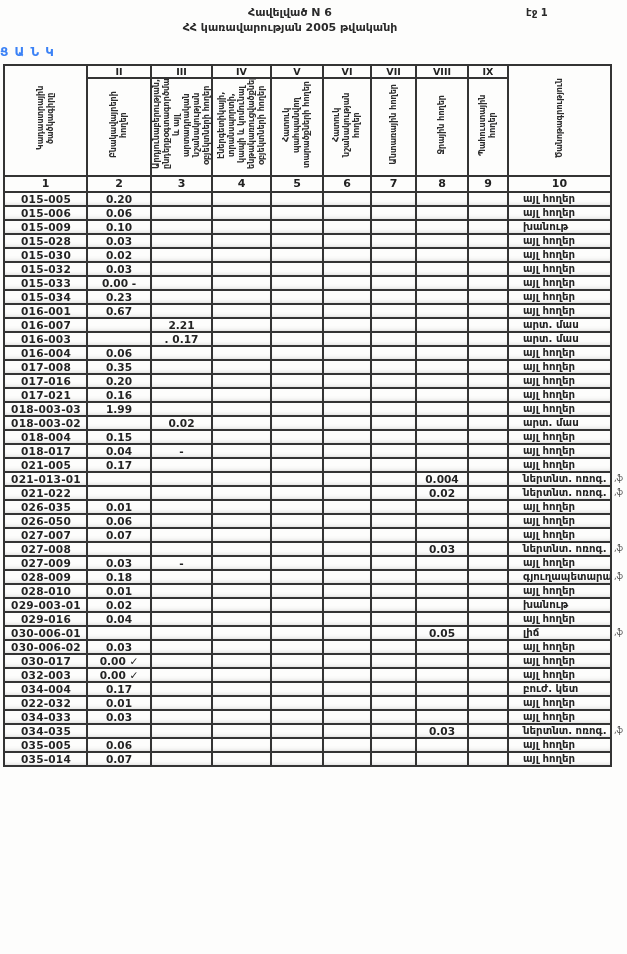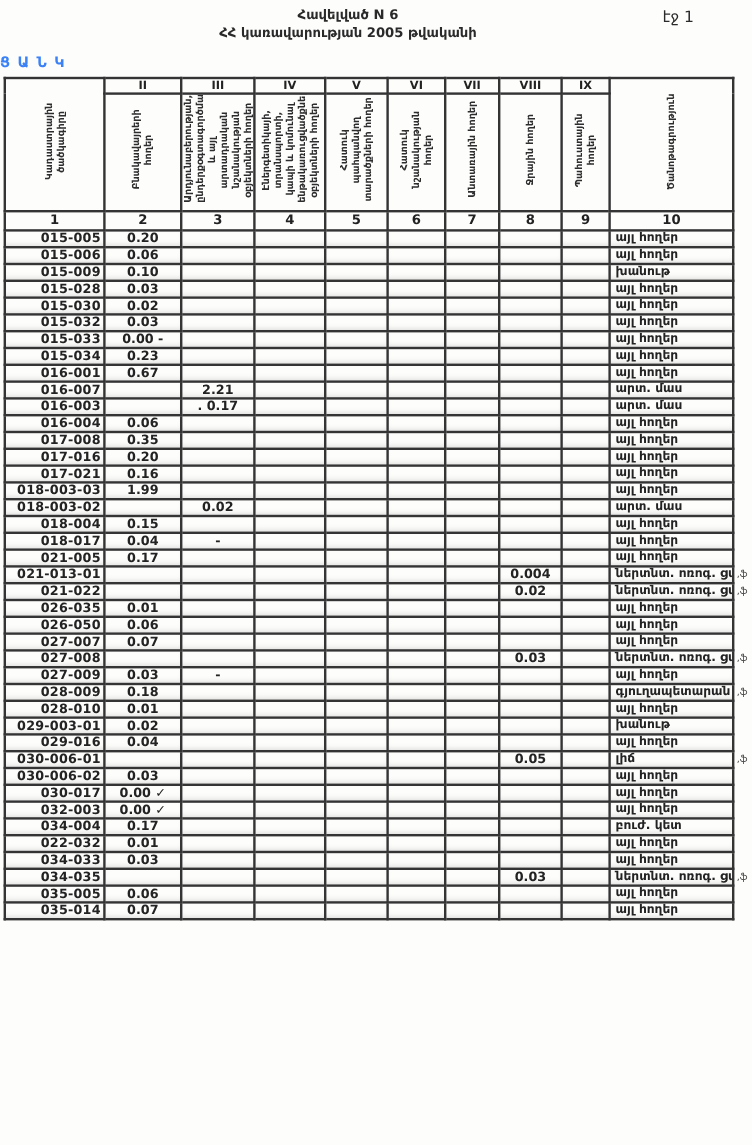--- a/index.html
+++ b/index.html
@@ -14,22 +14,22 @@
   .page { position:relative; width:627px; height:760px; }
 
   
   .doc-header { position:relative; padding-top:6px; }
   .annex-block {
     width:580px; text-align:center;
     font-size:11px; font-weight:bold; line-height:1.35;
     color:#2a2a2a;
   }
   .page-no {
-    position:absolute; top:7px; left:552px;
-    font-size:13px; font-weight:normal; color:#2a2a2a;
+    position:absolute; top:7px; left:526px;
+    font-size:10px; font-weight:bold; color:#2a2a2a;
   }
   .list-title {
     margin-top:9px; 
     font-size:12px; font-weight:bold; letter-spacing:1px; color:#3b82f6;
   }
   .main-title {
     margin-top:3px; padding:0 4px; text-align:center;
     font-size:10.6px; font-weight:bold; line-height:1.35; color:#2a2a2a;
   }
 
@@ -56,23 +56,23 @@
   td.colnum {
     height:16px; text-align:center; vertical-align:middle;
     font-size:11px; font-weight:bold; padding:0;
   }
   tbody td {
     height:14px; vertical-align:middle;
     font-size:10.6px; font-weight:bold; color:#232323;
     padding:0 2px; white-space:nowrap;
     box-shadow: inset 0 -4px 5px -4px rgba(90,90,90,0.28);
   }
-  tbody td.code { text-align:right; padding-left:3px; letter-spacing:0.2px; }
+  tbody td.code { text-align:center; padding-left:3px; letter-spacing:0.2px; }
   tbody td.val  { text-align:center; }
-  tbody td.note { text-align:left; padding-left:4px; font-size:10.2px; }
+  tbody td.note { text-align:left; padding-left:14px; font-size:10.2px; }
   td.margin-cell {
     border:none !important; box-shadow:none;
     font-size:8px; font-weight:normal; color:#4b4b4b;
     text-align:left; padding:0 0 0 2px; vertical-align:middle;
   }
 </style>
 </head>
 <body>
 
 <div class="page">

